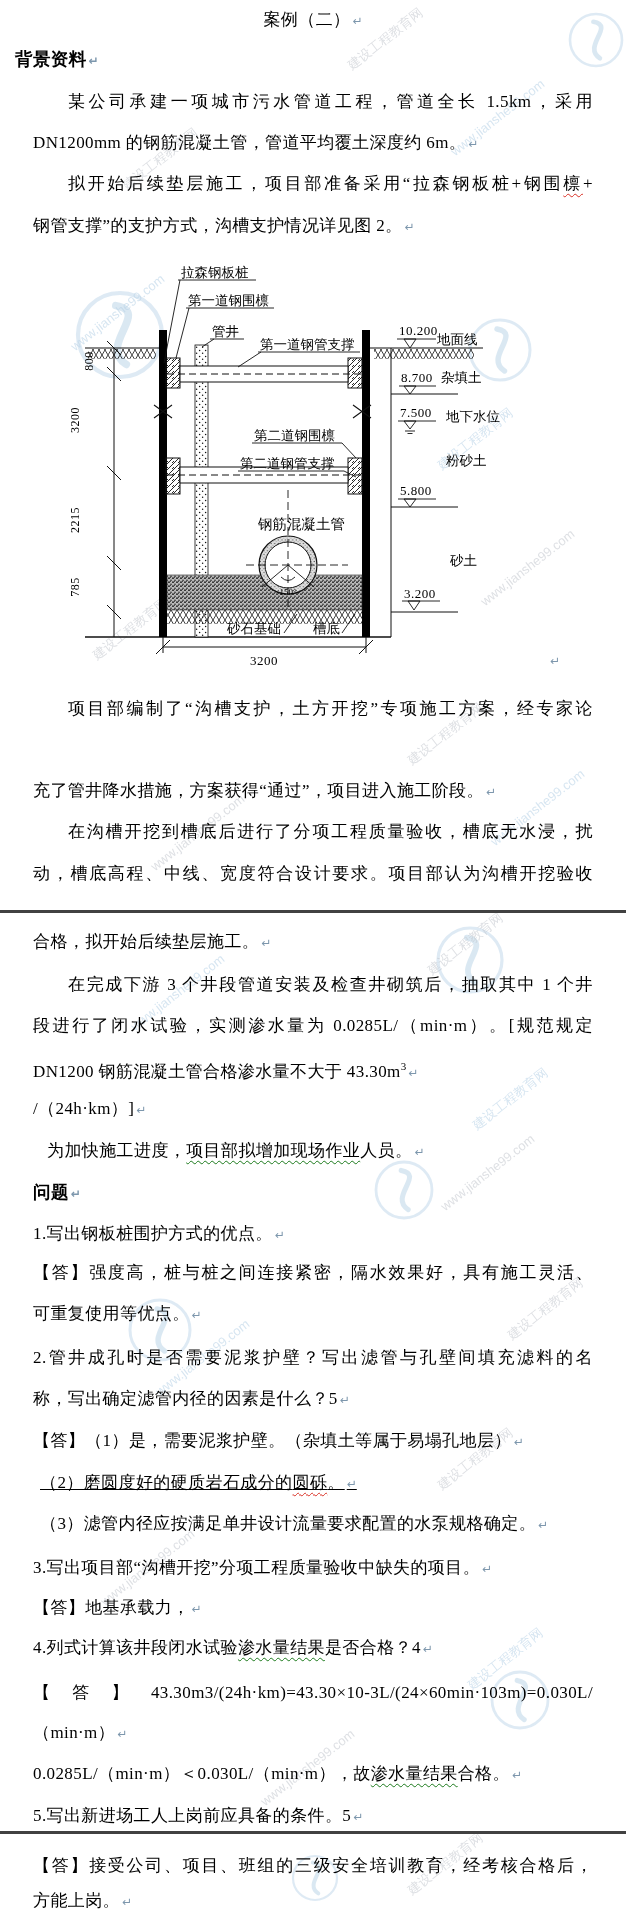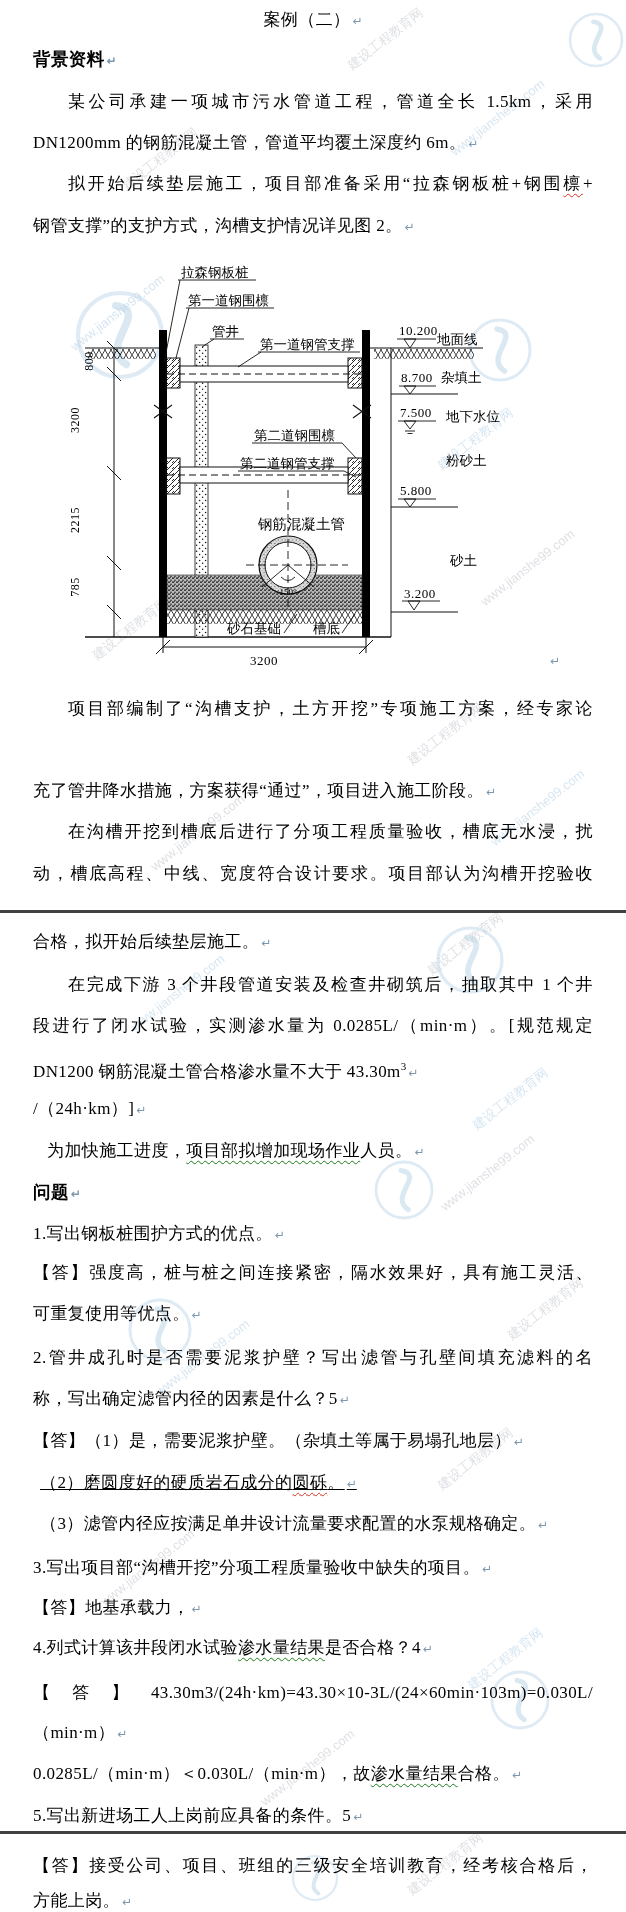--- a/index.html
+++ b/index.html
@@ -182,21 +182,21 @@
   </g>
 
   <g>
     <path d="M163,372 V388 M366,372 V388 M163,382 H366 M156,389 L170,375 M359,389 L373,375" stroke="#111" stroke-width="1" fill="none"></path>
     <text class="num" x="264" y="400" text-anchor="middle">3200</text>
   </g>
 </svg>
 
 <div class="layer text-layer" id="text-layer">
     <div class="line c" style="top: 8px; left: 0px; width: 626px;"><span>案例（二）</span><span class="mark">↵</span></div>
-    <div class="line b" style="top: 48px; left: 33px;"><span>背景资料</span><span class="mark">↵</span></div>
+    <div class="line b" style="top: 48px; left: 15px;"><span>背景资料</span><span class="mark">↵</span></div>
     <div class="line j" style="top: 90px; left: 68px; width: 525px;"><span>某公司承建一项城市污水管道工程，管道全长 1.5km，采用</span></div>
     <div class="line" style="top: 131px; left: 33px;"><span>DN1200mm 的钢筋混凝土管，管道平均覆土深度约 6m。</span><span class="mark">↵</span></div>
     <div class="line j" style="top: 172px; left: 68px; width: 525px;"><span>拟开始后续垫层施工，项目部准备采用“拉森钢板桩+钢围</span><span class="wr">檩</span><span>+</span></div>
     <div class="line" style="top: 214px; left: 33px;"><span>钢管支撑”的支护方式，沟槽支护情况详见图 2。</span><span class="mark">↵</span></div>
     <div class="line" style="top: 648px; left: 548px;"><span class="mark">↵</span></div>
     <div class="line j" style="top: 697px; left: 68px; width: 525px;"><span>项目部编制了“沟槽支护，土方开挖”专项施工方案，经专家论</span></div>
     <div class="line" style="top: 779px; left: 33px;"><span>充了管井降水措施，方案获得“通过”，项目进入施工阶段。</span><span class="mark">↵</span></div>
     <div class="line j" style="top: 820px; left: 68px; width: 525px;"><span>在沟槽开挖到槽底后进行了分项工程质量验收，槽底无水浸，扰</span></div>
     <div class="line j" style="top: 862px; left: 33px; width: 560px;"><span>动，槽底高程、中线、宽度符合设计要求。项目部认为沟槽开挖验收</span></div>
     <div class="line" style="top: 930px; left: 33px;"><span>合格，拟开始后续垫层施工。</span><span class="mark">↵</span></div>

